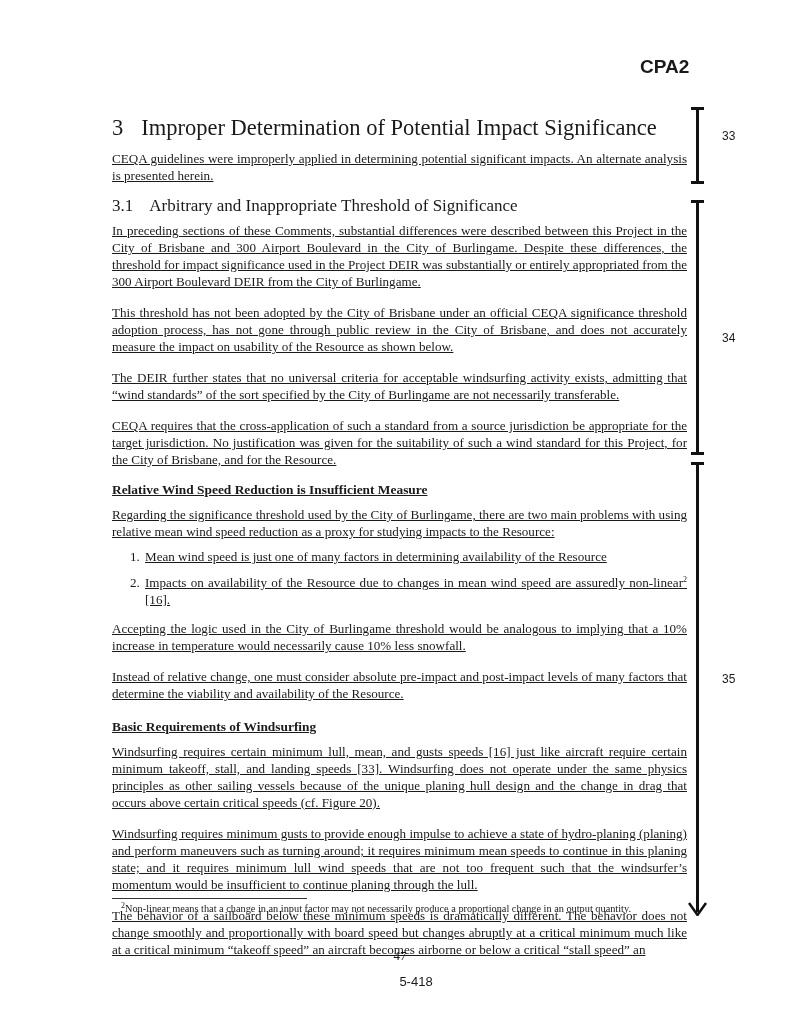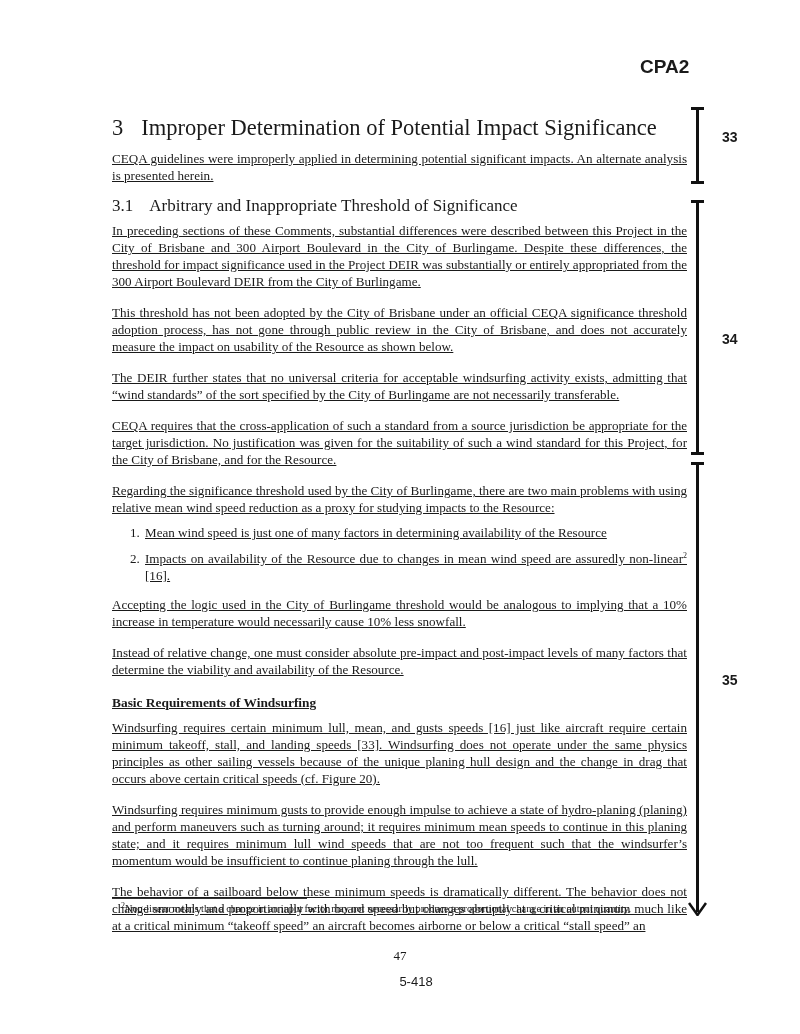--- a/index.html
+++ b/index.html
@@ -26,21 +26,21 @@
   .footnote { position: absolute; left: 121px; top: 903px; font-size: 10.3px; white-space: nowrap; }
 
   .page-num { position: absolute; top: 948px; left: 0; width: 800px; text-align: center; font-size: 13px; }
   .bates { position: absolute; top: 974px; left: 0; width: 800px; text-align: center; font-size: 13px; padding-left: 16px; }
 
   .bracket { position: absolute; left: 696px; width: 3px; background: #111; }
   .bracket .cap { position: absolute; left: -5px; width: 13px; height: 3px; background: #111; }
   .bracket .cap.top { top: 0; }
   .bracket .cap.bot { bottom: 0; }
   .arrowhead { position: absolute; left: -8px; bottom: -4px; width: 19px; height: 14px; }
-  .cmt-num { position: absolute; left: 722px; font-size: 14px; font-weight: bold; }
+  .cmt-num { position: absolute; left: 722px; font-size: 12px; font-weight: normal; }
 </style>
 </head>
 <body>
 
 <div class="doc-id sans">CPA2</div>
 
 <h1 class="sec-title serif" style="margin:0;font-weight:normal;">
   <span class="num">3</span><span>Improper Determination of Potential Impact Significance</span>
 </h1>
 <div class="content serif" style="top:150px;">
@@ -50,20 +50,21 @@
 <h2 class="subsec-title serif" style="margin:0;">
   <span class="num">3.1</span><span>Arbitrary and Inappropriate Threshold of Significance</span>
 </h2>
 
 <div class="content serif" style="top:222px;">
   <p>In preceding sections of these Comments, substantial differences were described between this Project in the City of Brisbane and 300 Airport Boulevard in the City of Burlingame. Despite these differences, the threshold for impact significance used in the Project DEIR was substantially or entirely appropriated from the 300 Airport Boulevard DEIR from the City of Burlingame.</p>
   <p>This threshold has not been adopted by the City of Brisbane under an official CEQA significance threshold adoption process, has not gone through public review in the City of Brisbane, and does not accurately measure the impact on usability of the Resource as shown below.</p>
   <p>The DEIR further states that no universal criteria for acceptable windsurfing activity exists, admitting that “wind standards” of the sort specified by the City of Burlingame are not necessarily transferable.</p>
   <p>CEQA requires that the cross-application of such a standard from a source jurisdiction be appropriate for the target jurisdiction. No justification was given for the suitability of such a wind standard for this Project, for the City of Brisbane, and for the Resource.</p>
 
+  <div class="h3" style="margin-top:-1px;">Relative Wind Speed Reduction is Insufficient Measure</div>
   <p style="margin-bottom:8px;">Regarding the significance threshold used by the City of Burlingame, there are two main problems with using relative mean wind speed reduction as a proxy for studying impacts to the Resource:</p>
   <ol class="items">
     <li><span>Mean wind speed is just one of many factors in determining availability of the Resource</span></li>
     <li><span>Impacts on availability of the Resource due to changes in mean wind speed are assuredly non-linear</span><sup>2</sup><span> [16].</span></li>
   </ol>
   <p>Accepting the logic used in the City of Burlingame threshold would be analogous to implying that a 10% increase in temperature would necessarily cause 10% less snowfall.</p>
   <p style="margin-bottom:16px;">Instead of relative change, one must consider absolute pre-impact and post-impact levels of many factors that determine the viability and availability of the Resource.</p>
 
   <div class="h3">Basic Requirements of Windsurfing</div>
   <p>Windsurfing requires certain minimum lull, mean, and gusts speeds [16] just like aircraft require certain minimum takeoff, stall, and landing speeds [33]. Windsurfing does not operate under the same physics principles as other sailing vessels because of the unique planing hull design and the change in drag that occurs above certain critical speeds (cf. Figure 20).</p>

